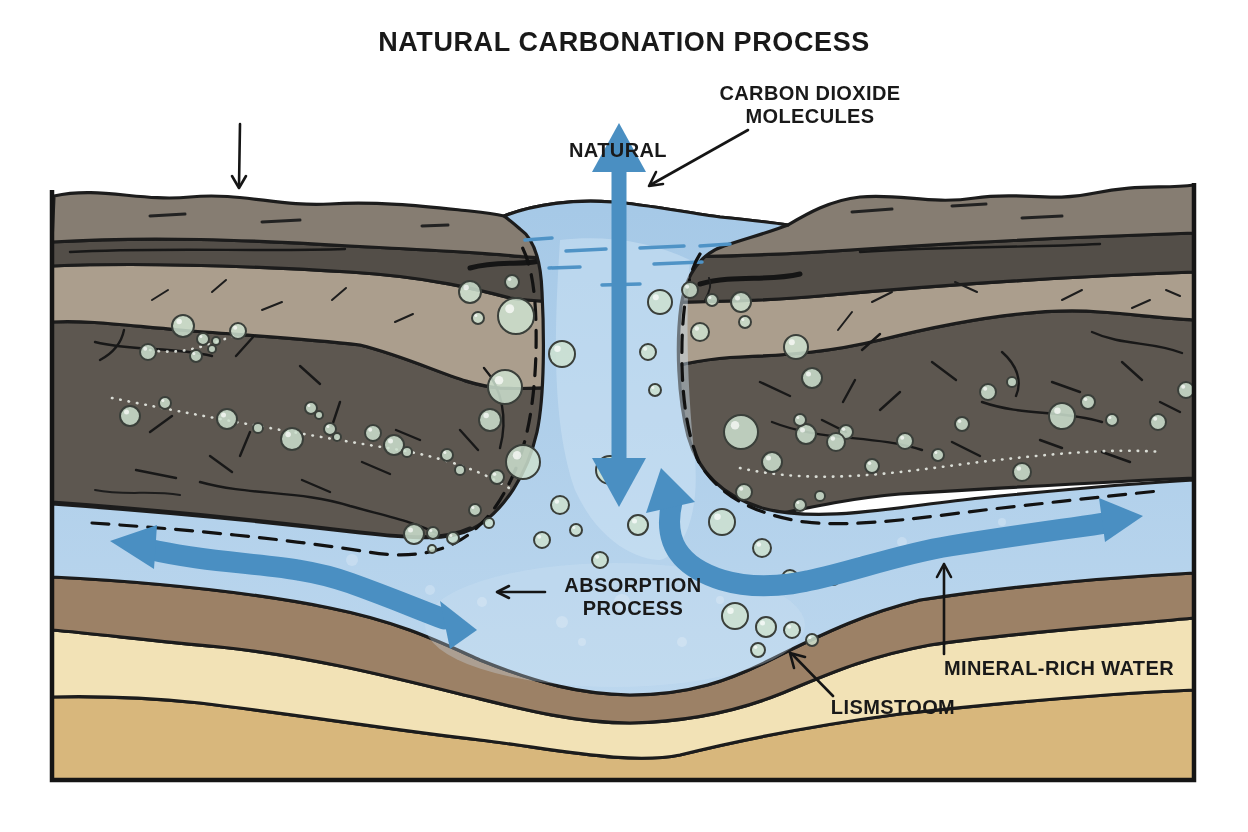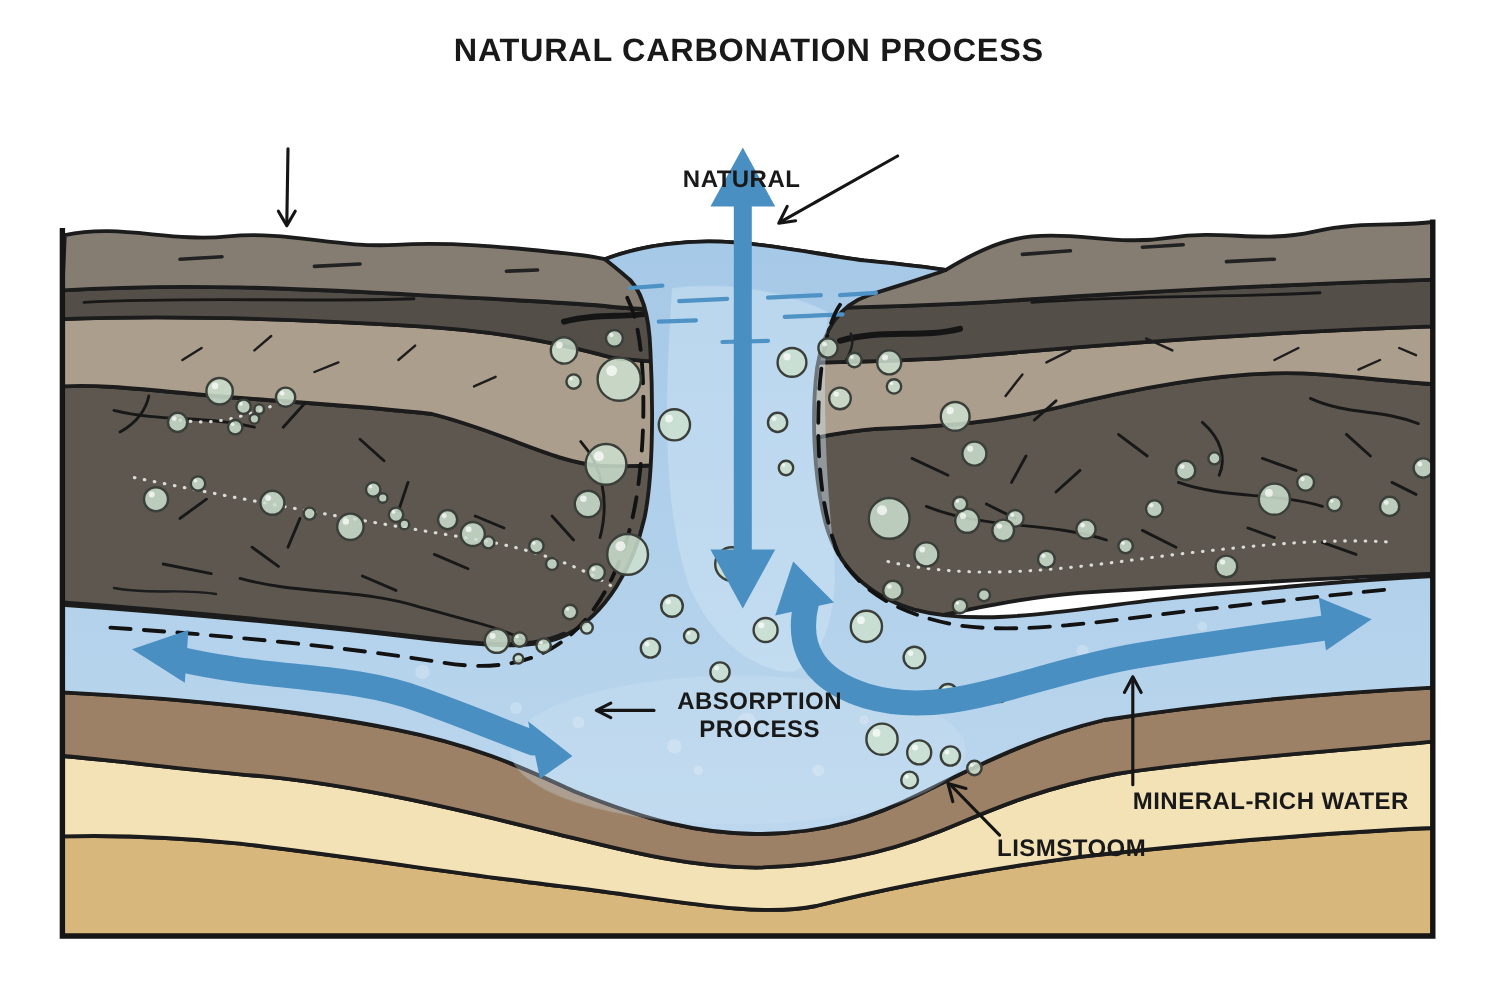--- a/index.html
+++ b/index.html
@@ -347,20 +347,22 @@
       <path class="labelArrow" d="M 790,653 L 794,668 M 790,653 L 805,657"></path>
     </g>
   </g>
 
   <path fill="none" stroke="#151515" stroke-width="4.5" d="M 52,190 L 52,780 L 1194,780 L 1194,183"></path>
 </svg>
 
 <div class="lbl title" style="left:624px;top:27px;">NATURAL CARBONATION PROCESS</div>
 <div class="lbl" style="left:618px;top:99px;margin-top:40px;">NATURAL</div>
 <div class="lbl" style="left:810px;top:82px;">
+  <div>CARBON DIOXIDE</div>
+  <div>MOLECULES</div>
 </div>
 <div class="lbl" style="left:633px;top:574px;">
   <div>ABSORPTION</div>
   <div>PROCESS</div>
 </div>
 <div class="lbl" style="left:1059px;top:657px;">MINERAL-RICH WATER</div>
 <div class="lbl" style="left:893px;top:696px;">LISMSTOOM</div>
 
 </div>
 

